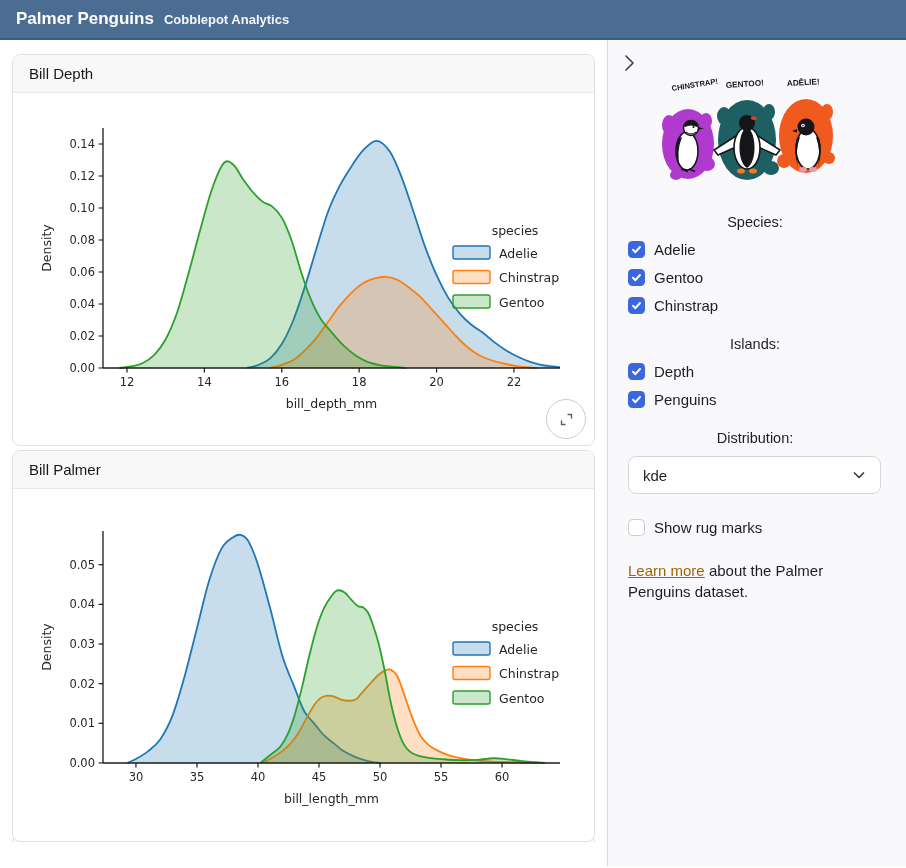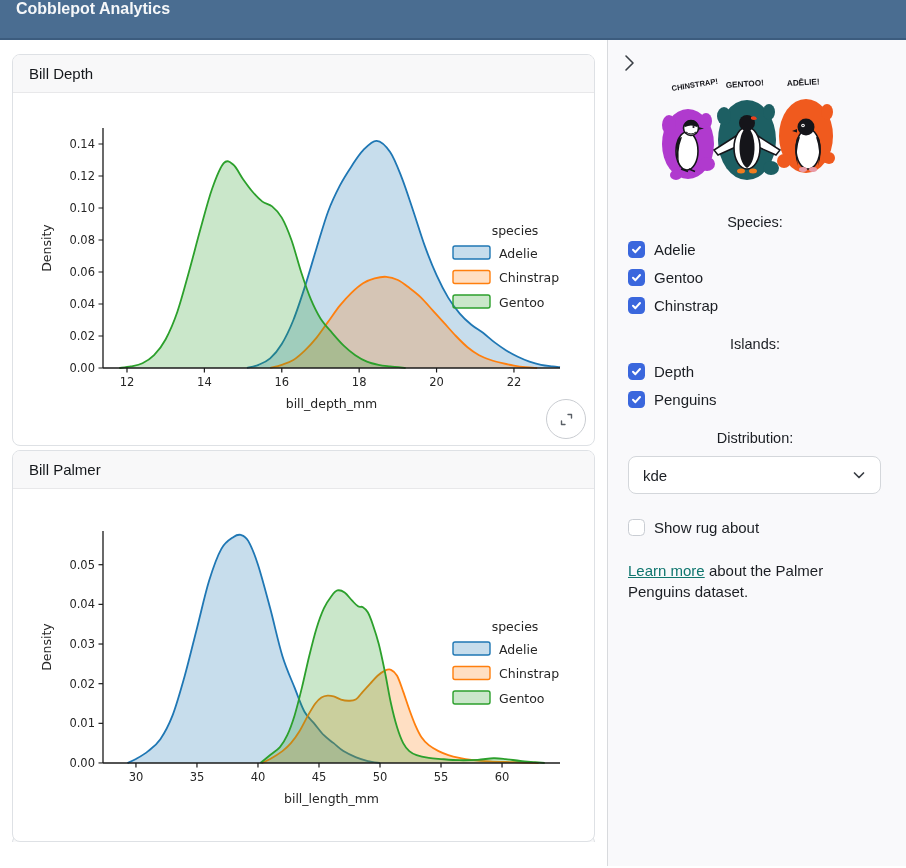--- a/index.html
+++ b/index.html
@@ -7,21 +7,21 @@
   body {
     width:906px; height:868px; overflow:hidden; background:#fff;
     font-family:"Liberation Sans", sans-serif; color:#1b1e23;
   }
   
   .topbar {
     height:40px; background:#4a6d91; border-bottom:2px solid #3c5c7e;
     display:flex; align-items:baseline; gap:10px; padding:0 16px; color:#fff;
   }
   .topbar .title { font-size:17px; font-weight:bold; line-height:38px; }
-  .topbar .subtitle { font-size:16px; font-weight:bold; opacity:.95; }
+  .topbar .subtitle { font-size:13px; font-weight:bold; opacity:.95; }
   
   .app { display:flex; height:826px; }
   .main { width:607px; padding:14px 12px 0 12px; background:#fff; }
   .sidebar {
     flex:1; background:#f9f9fb; border-left:1px solid #d8dadd;
     position:relative; padding:12px 24px 0 20px;
   }
   
   .card {
     border:1px solid #dee1e5; border-radius:8px; background:#fff;
@@ -54,26 +54,27 @@
   }
   .checkbox.unchecked { background:#fff; border:1px solid #c9cdd3; }
   .check-row .lbl { font-size:15px; }
   .select {
     margin-top:10px; height:38px; background:#fff; border:1px solid #d4d7db;
     border-radius:8px; display:flex; align-items:center; justify-content:space-between;
     padding:0 14px; font-size:15px; cursor:pointer; width:253px;gap:20px;
   }
   .rug-row { margin-top:25px; }
   .side-footer { margin-top:25px; font-size:15px; line-height:1.38; width:235px; }
-  .side-footer a { color:#0f766e; text-decoration:underline; cursor:pointer; }
+  .side-footer a { color:#a16207; text-decoration:underline; cursor:pointer; }
 </style>
 </head>
 <body>
 
 <div class="topbar">
+  <span class="title">Palmer Penguins</span>
   <span class="subtitle">Cobblepot Analytics</span>
 </div>
 
 <div class="app">
 
   <div class="main">
 
     <div class="card">
       <div class="card-header">Bill Depth</div>
       <div class="card-body">
@@ -304,20 +305,20 @@
     <div class="side-label">Distribution:</div>
     <div class="select">
       <span>kde</span>
       <svg width="14" height="14" viewBox="0 0 14 14">
         <polyline points="2.5,5 7,9.5 11.5,5" fill="none" stroke="#3a3f45" stroke-width="1.7" stroke-linecap="round" stroke-linejoin="round"></polyline>
       </svg>
     </div>
 
     <div class="check-row rug-row">
       <span class="checkbox unchecked"></span>
-      <span class="lbl">Show rug about</span>
+      <span class="lbl">Show rug marks</span>
     </div>
 
     <div class="side-footer">
       <a>Learn more</a><span> about the Palmer Penguins dataset.</span>
     </div>
   </div>
 </div>
 
 </body></html>

